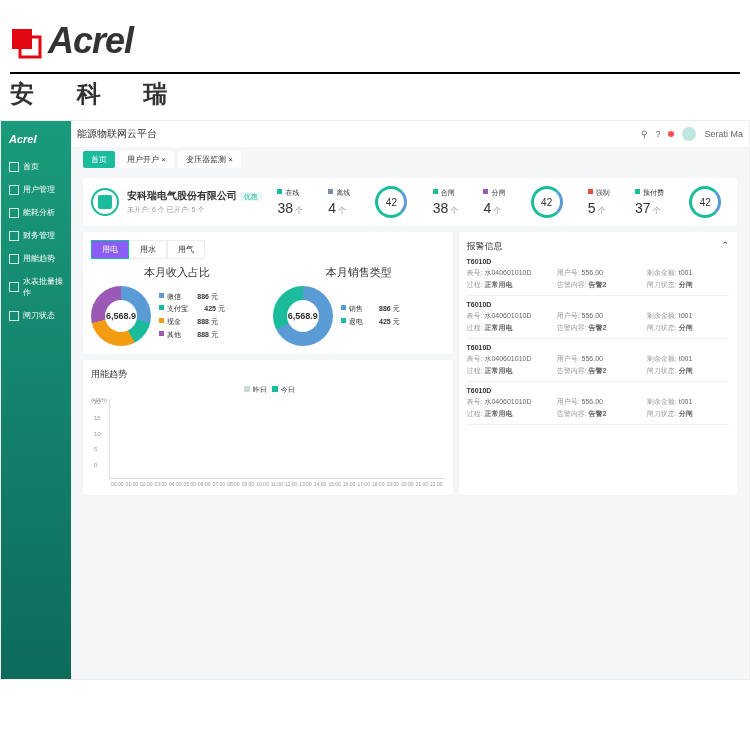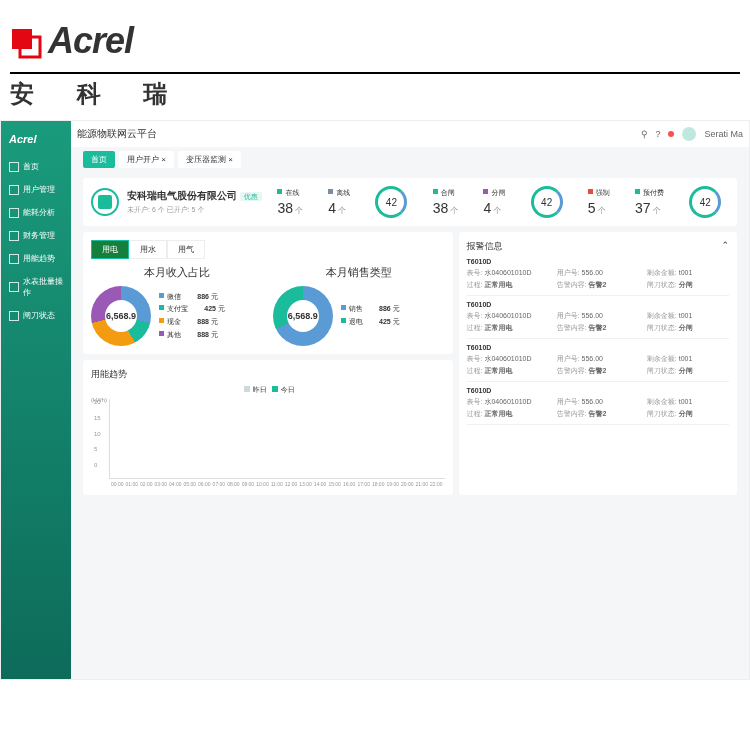--- a/index.html
+++ b/index.html
@@ -32,21 +32,21 @@
 .company-sub{font-size:7px;color:#999;margin-top:2px}
 .tag{background:#e8f7f3;color:#1abc9c;font-size:7px;padding:1px 4px;border-radius:2px}
 .stats{display:flex;gap:10px;align-items:center;flex:1;justify-content:space-around}
 .stat{font-size:7px}
 .stat .sq{display:inline-block;width:5px;height:5px;margin-right:3px;vertical-align:1px}
 .stat .val{font-size:14px;font-weight:500;margin-top:2px}
 .stat .unit{font-size:8px;color:#999;margin-left:2px}
 .ring{width:32px;height:32px;border:3px solid #1abc9c;border-right-color:#5b9bd5;border-radius:50%;display:flex;align-items:center;justify-content:center;font-size:10px}
 .subtabs{display:flex;gap:0;margin-bottom:6px}
 .subtab{padding:3px 10px;font-size:8px;cursor:pointer;border:1px solid #eee}
-.subtab.active{background:#15803d;color:#fff;border-color:#1abc9c}
+.subtab.active{background:#8b5cf6;color:#fff;border-color:#1abc9c}
 .charts-row{display:flex;gap:10px}
 .chart-box{flex:1}
 .chart-title{text-align:center;font-size:11px;margin-bottom:6px}
 .donut-wrap{display:flex;align-items:center;gap:8px}
 .donut{width:60px;height:60px;border-radius:50%;position:relative;flex-shrink:0}
 .donut-center{position:absolute;inset:14px;background:#fff;border-radius:50%;display:flex;align-items:center;justify-content:center;font-size:9px;font-weight:600}
 .legend{font-size:7px;line-height:1.8}
 .legend .sq{display:inline-block;width:5px;height:5px;margin-right:3px;vertical-align:1px}
 .legend .n{display:inline-block;width:24px;text-align:right;font-weight:600;margin-left:4px}
 .quick{display:grid;grid-template-columns:repeat(3,1fr);gap:6px}

